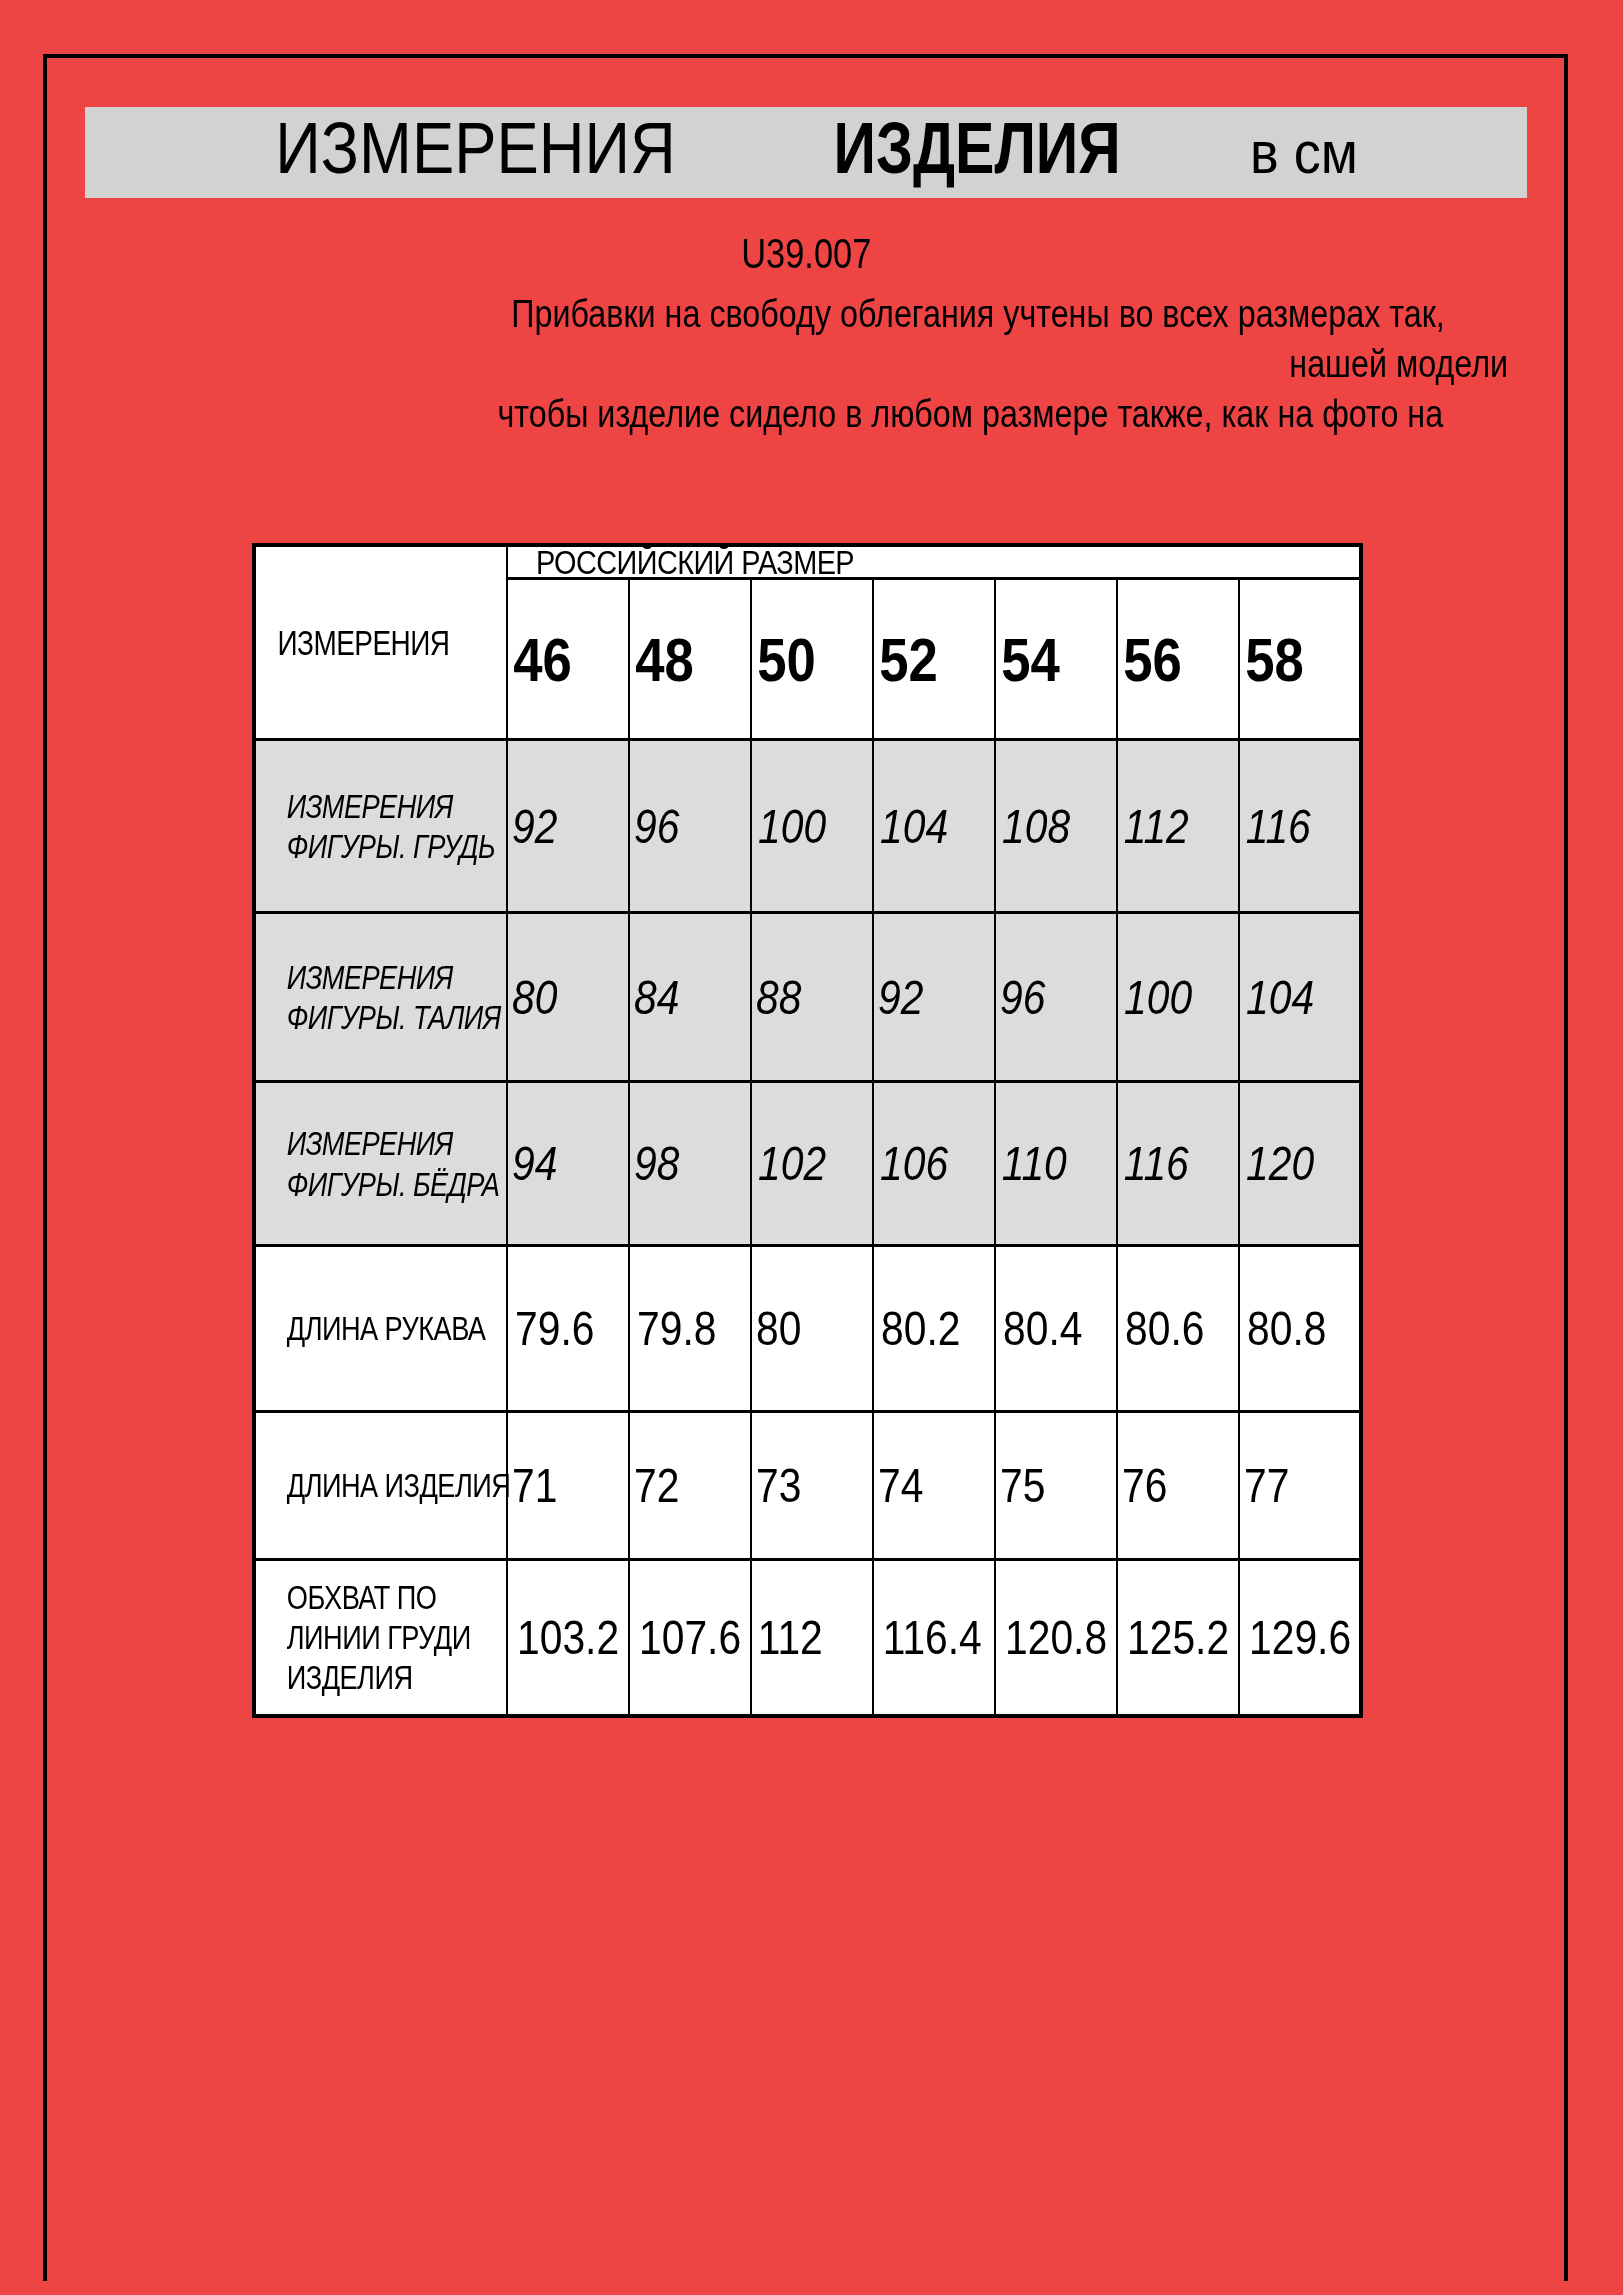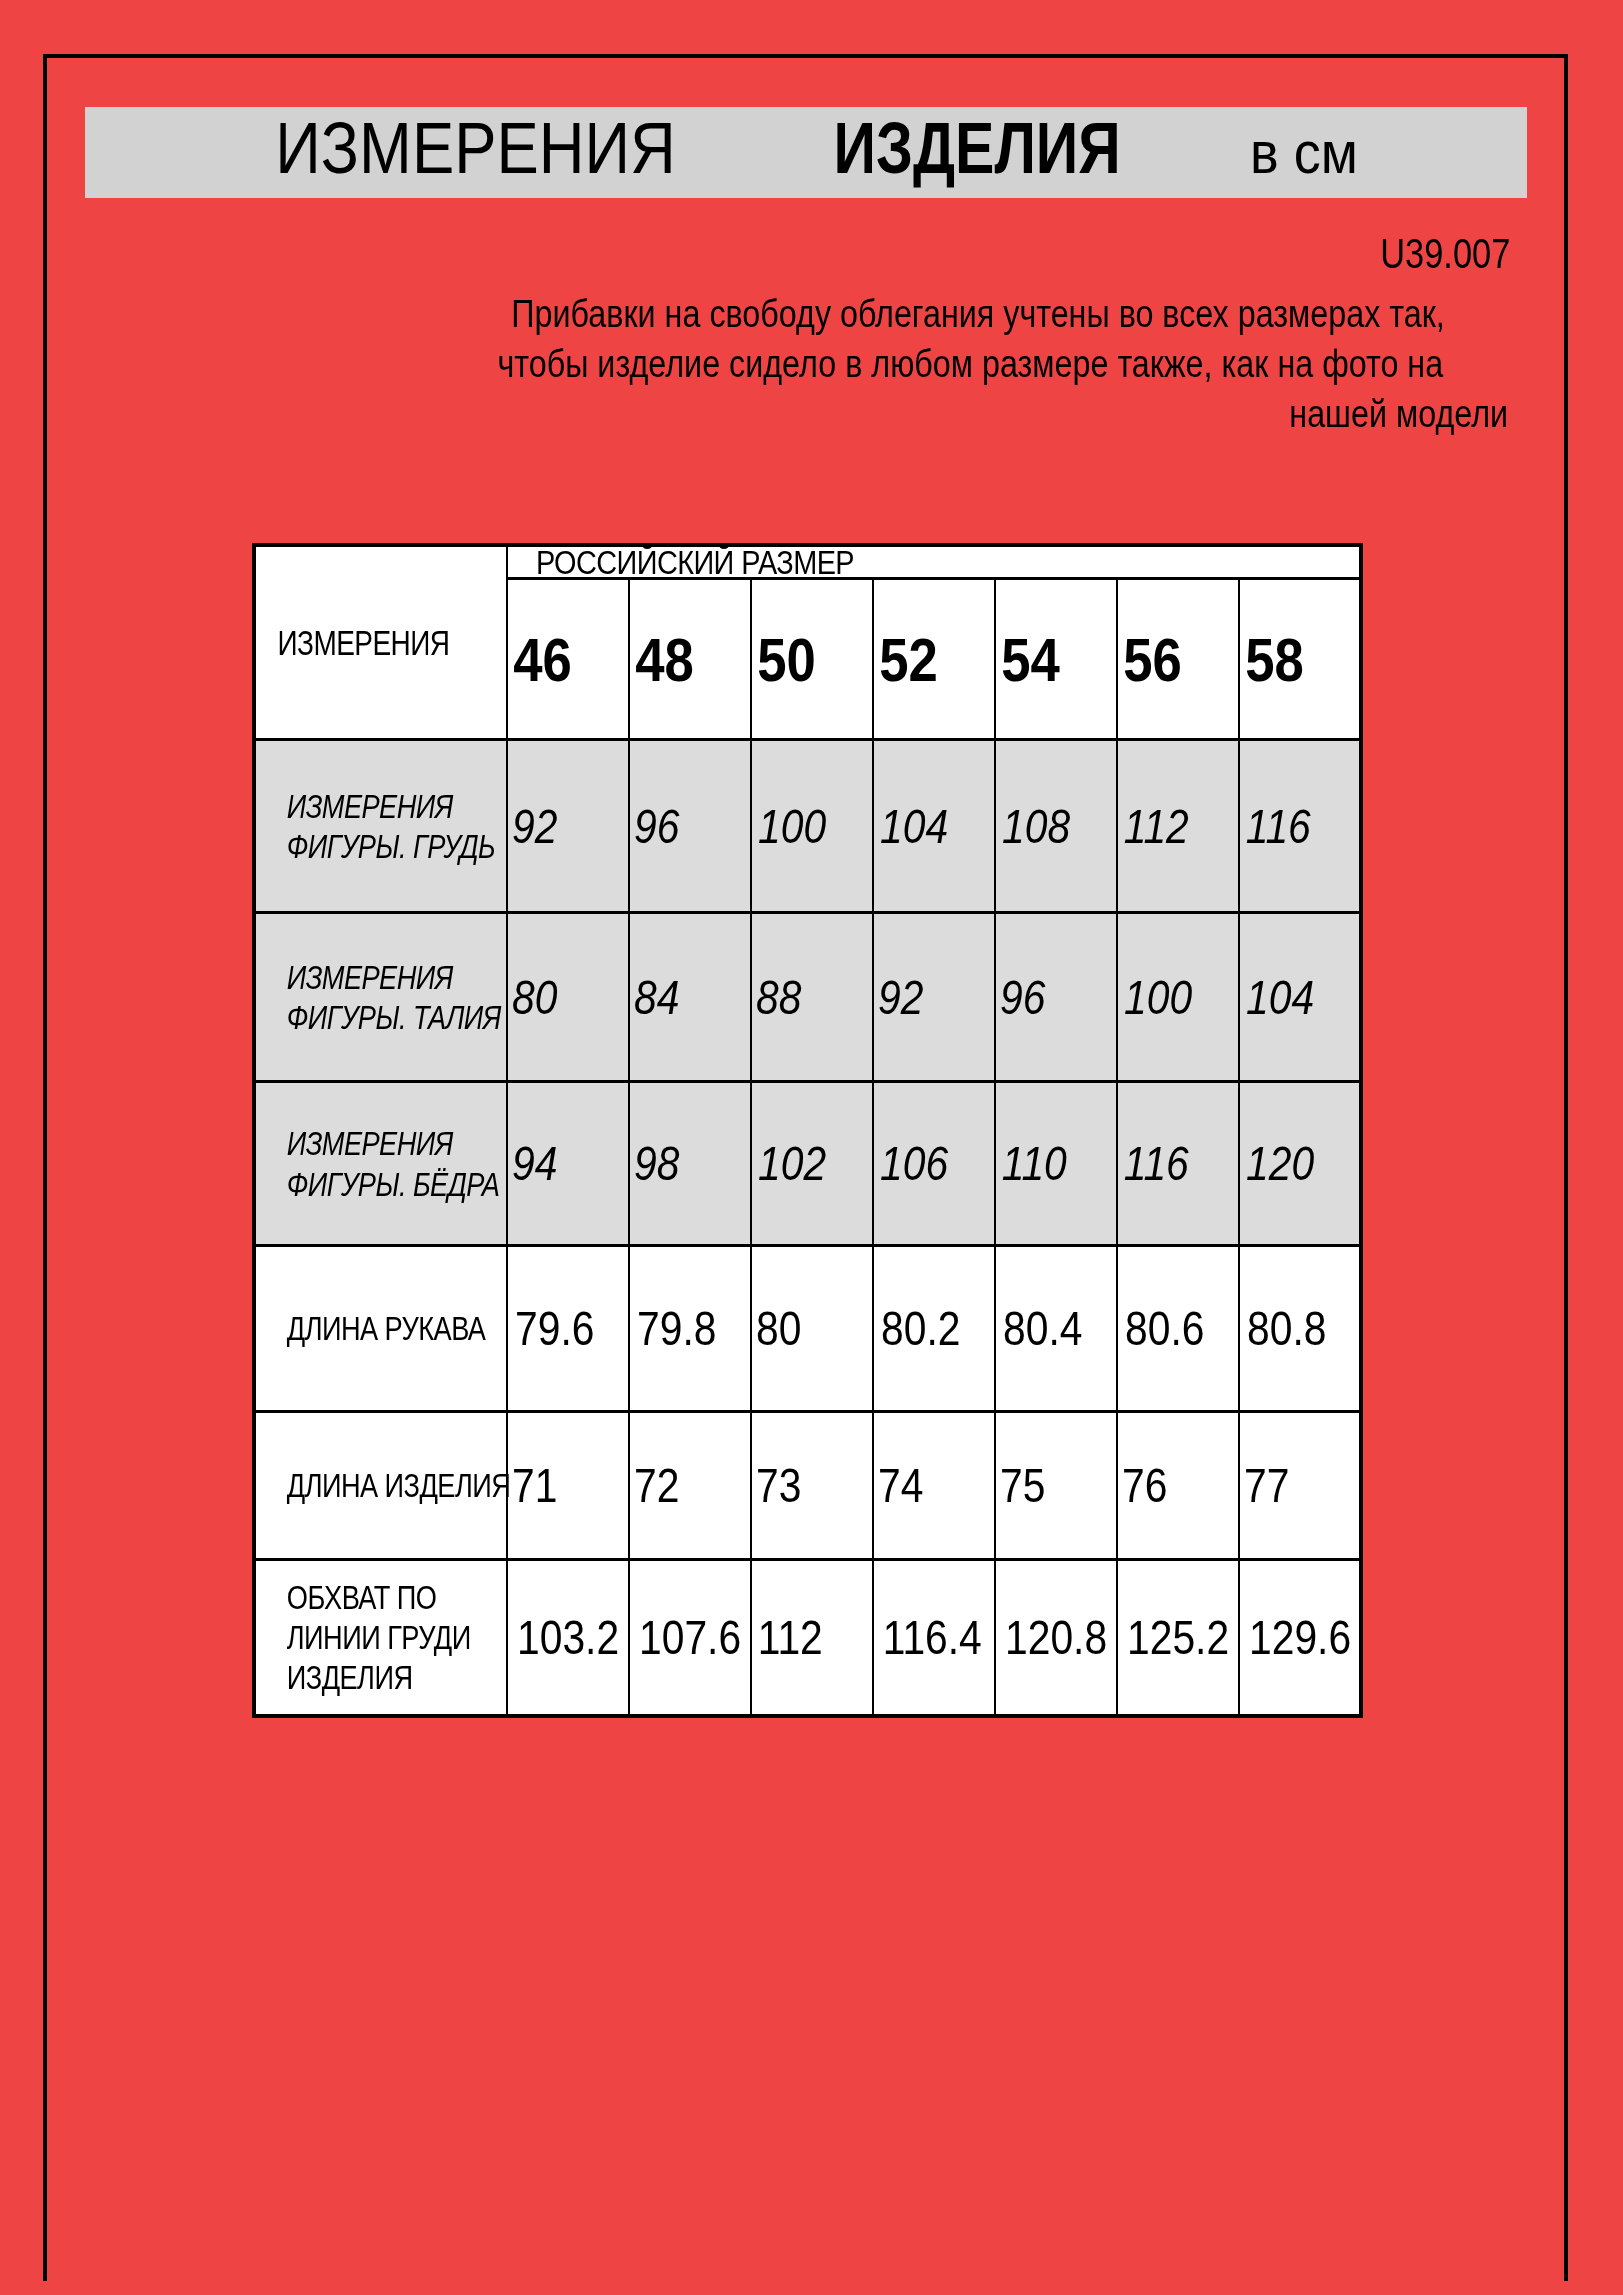--- a/index.html
+++ b/index.html
@@ -33,21 +33,21 @@
     padding-top:5.2px;
     box-sizing:border-box;
   }
   .title-bar span{display:inline-block;line-height:1;white-space:nowrap;}
   .t1{font-size:72px;transform:scaleX(.88);transform-origin:center baseline;}
   .t2{font-size:72px;font-weight:bold;transform:scaleX(.82);margin-left:98px;}
   .t3{font-size:60px;transform:scaleX(.9);margin-left:92px;}
 
   .article-row{
     position:absolute;left:85px;top:230px;width:1442px;
-    text-align:right;
+    text-align:center;
   }
   .article-row span{
     display:inline-block;font-size:43px;line-height:46px;
     transform:scaleX(.8);white-space:nowrap;
   }
   .note{
     position:absolute;left:85px;top:294px;width:1442px;
     text-align:right;
   }
   .note div{line-height:41px;}
@@ -122,22 +122,22 @@
     <span class="t2">ИЗДЕЛИЯ</span>
     <span class="t3">в см</span>
   </div>
 
   <div class="article-row">
     <span>U39.007</span>
   </div>
 
   <div class="note">
     <div><span>Прибавки на свободу облегания учтены во всех размерах так,</span></div>
+    <div><span>нашей модели</span></div>
     <div><span>чтобы изделие сидело в любом размере также, как на фото на</span></div>
-    <div><span>нашей модели</span></div>
   </div>
 
   <table class="size-table">
     <colgroup>
       <col class="c-label">
       <col class="c-size">
         <col class="c-size">
         <col class="c-size">
         <col class="c-size">
       <col class="c-size">

